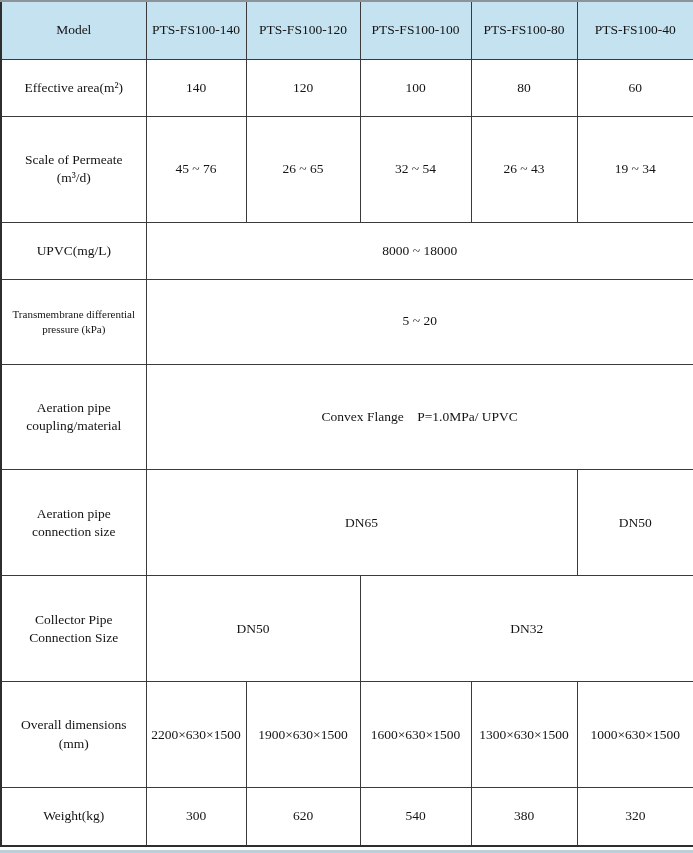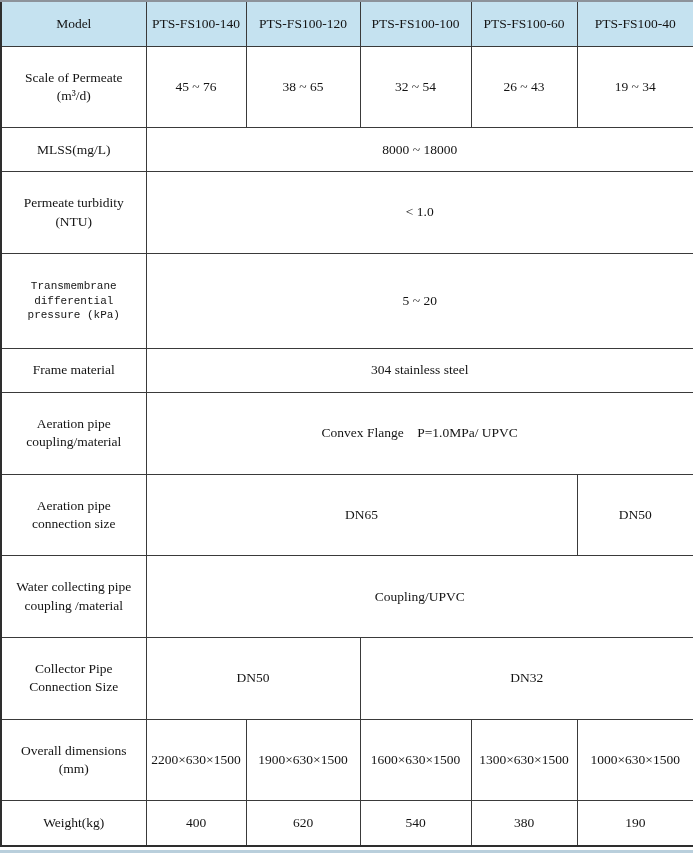--- a/index.html
+++ b/index.html
@@ -27,21 +27,21 @@
     font-size: 13.5px;
     line-height: 1.35;
     padding: 1px 2px;
     white-space: pre-line;
     overflow: hidden;
   }
   tr.header-row td {
     background: #c5e2f0;
     font-size: 13.5px;
   }
-  td.small { font-size: 11px; line-height: 1.3; font-family: Liberation Mono, monospace; }
+  td.small { font-size: 11px; line-height: 1.3; }
 
   .bottom-strip {
     position: absolute; left: 0; top: 850px;
     width: 693px; height: 3px;
     background: #b9cfdc;
   }
 </style>
 </head>
 <body>
 
@@ -54,101 +54,95 @@
       <col style="width:111px">
         <col style="width:106px">
         <col style="width:117px">
     </colgroup>
     <tbody>
       <tr class="header-row">
         <td>Model</td>
         <td>PTS-FS100-140</td>
         <td>PTS-FS100-120</td>
         <td>PTS-FS100-100</td>
-        <td>PTS-FS100-60</td>
+        <td>PTS-FS100-80</td>
         <td>PTS-FS100-40</td>
       </tr>
 
 
+      <tr>
+        <td>Effective area(m²)</td>
+        <td>140</td>
+        <td>120</td>
+        <td>100</td>
+        <td>80</td>
+        <td>60</td>
+      </tr>
 
       <tr>
         <td>Scale of Permeate
 (m³/d)</td>
         <td>45 ~ 76</td>
-        <td>38 ~ 65</td>
+        <td>26 ~ 65</td>
         <td>32 ~ 54</td>
         <td>26 ~ 43</td>
         <td>19 ~ 34</td>
       </tr>
 
 
       <tr>
-        <td>MLSS(mg/L)</td>
+        <td>UPVC(mg/L)</td>
         <td colspan="5">8000 ~ 18000</td>
       </tr>
 
-      <tr>
-        <td>Permeate turbidity
-(NTU)</td>
-        <td colspan="5">&lt; 1.0</td>
-      </tr>
 
       <tr>
         <td class="small">Transmembrane differential
 pressure (kPa)</td>
         <td colspan="5">5 ~ 20</td>
       </tr>
 
 
-      <tr>
-        <td>Frame material</td>
-        <td colspan="5">304 stainless steel</td>
-      </tr>
 
       <tr>
         <td>Aeration pipe
 coupling/material</td>
         <td colspan="5">Convex Flange　P=1.0MPa/ UPVC</td>
       </tr>
 
       <tr>
         <td>Aeration pipe
 connection size</td>
         <td colspan="4">DN65</td>
         <td>DN50</td>
       </tr>
 
-      <tr>
-        <td>Water collecting pipe
-coupling /material</td>
-        <td colspan="5">Coupling/UPVC</td>
-      </tr>
 
       <tr>
         <td>Collector Pipe
 Connection Size</td>
         <td colspan="2">DN50</td>
         <td colspan="3">DN32</td>
       </tr>
 
       <tr>
         <td>Overall dimensions
 (mm)</td>
         <td>2200×630×1500</td>
         <td>1900×630×1500</td>
         <td>1600×630×1500</td>
         <td>1300×630×1500</td>
         <td>1000×630×1500</td>
       </tr>
 
       <tr>
         <td>Weight(kg)</td>
-        <td>400</td>
+        <td>300</td>
         <td>620</td>
         <td>540</td>
         <td>380</td>
-        <td>190</td>
+        <td>320</td>
       </tr>
     </tbody>
   </table>
 
   <div class="bottom-strip"></div>
 </div>
 
 </body></html>

